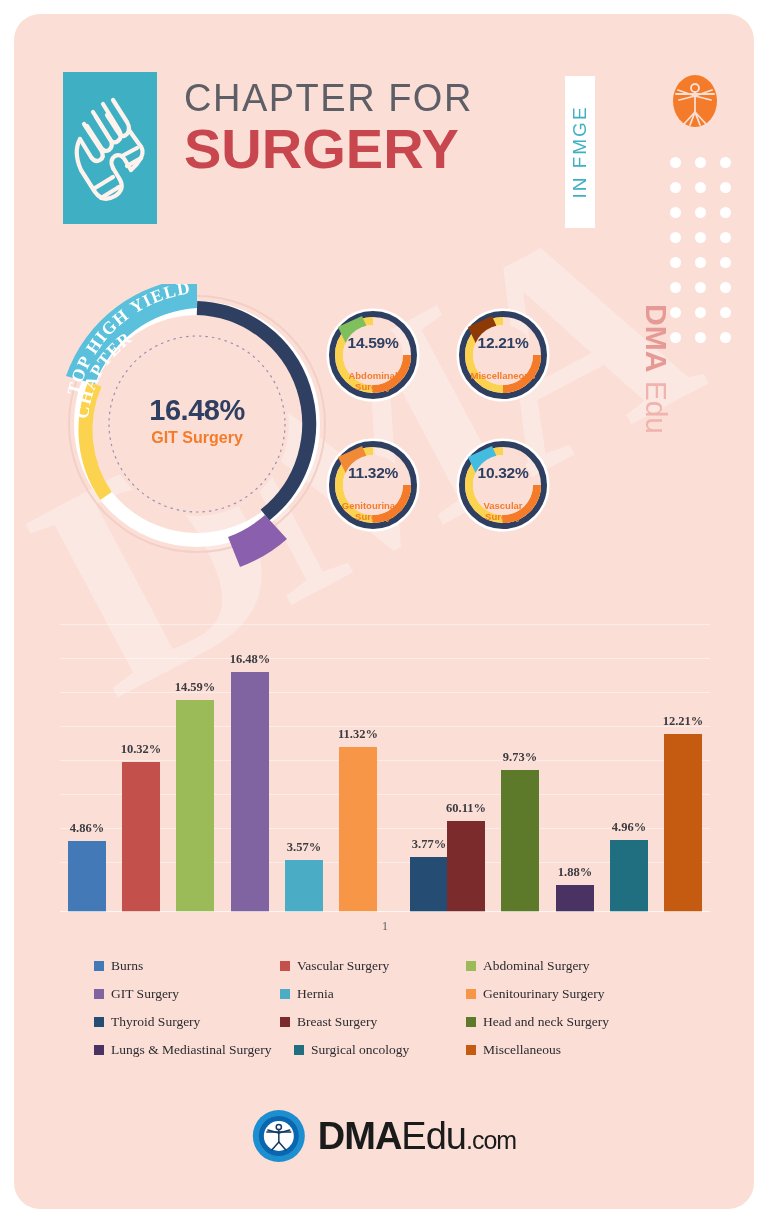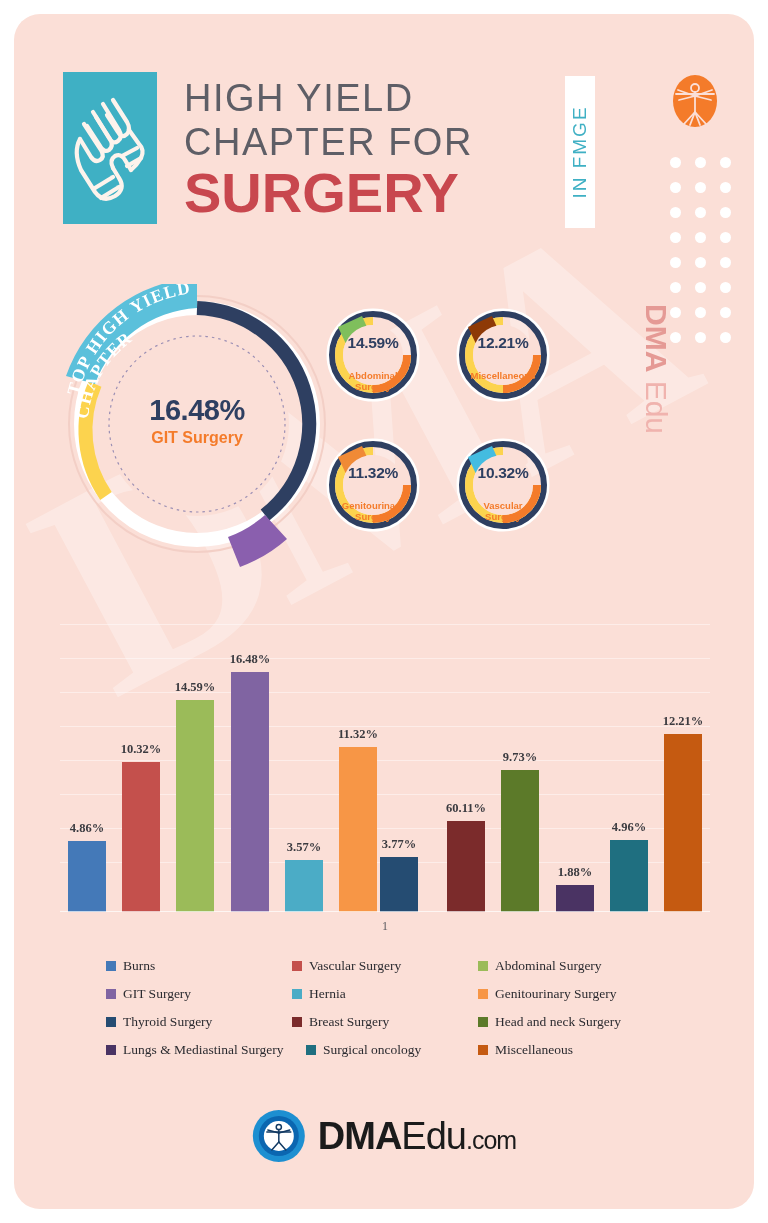--- a/index.html
+++ b/index.html
@@ -90,21 +90,21 @@
     font-size:12.5px;color:#3B3B40;font-family:"Liberation Serif", serif;
     font-weight:bold;
   }
   .axis-line{position:absolute;left:0;bottom:22px;width:650px;height:1px;background:rgba(255,255,255,.7);}
   .x-tick{
     position:absolute;left:0;bottom:0;width:650px;text-align:center;
     font-size:12px;color:#5B5B60;font-family:"Liberation Serif", serif;
   }
 
   
-  .legend{position:absolute;left:92px;top:938px;width:600px;}
+  .legend{position:absolute;left:80px;top:938px;width:600px;}
   .lg-row{display:flex;height:28px;align-items:center;}
   .lg-item{display:flex;align-items:center;}
   .lg-sw{width:10px;height:10px;margin-right:7px;flex:0 0 auto;}
   .lg-tx{
     font-size:13.5px;color:#2B2B30;white-space:nowrap;
     font-family:"Liberation Serif", serif;
   }
   .c1{width:186px;} .c2{width:186px;align-items:center;} .c3{width:220px;}
   .c1w{width:200px;} .c2w{width:172px;}
 
@@ -138,21 +138,20 @@
           <path d="M62 88 Q68 83 72 76 Q76 68 70 62 L60 48"></path>
           <path d="M26 106 L44 95"></path>
           <path d="M32 116 L50 105"></path>
           <path d="M58 84 L72 76"></path>
           <path d="M53 74 L68 66"></path>
         </g>
       </svg>
     </div>
 
     <div class="title-block">
-      <div class="t-line">HIGH YIELD</div>
       <div class="t-line">CHAPTER FOR</div>
       <div class="t-big">SURGERY</div>
     </div>
 
     <div class="fmge-badge">
       <span>IN FMGE</span>
     </div>
 
     <svg class="vitruv-top" viewBox="0 0 54 54">
       <ellipse cx="27" cy="27" rx="22" ry="26" fill="#F47B2A"></ellipse>
@@ -313,21 +312,21 @@
           <div class="bar-lbl" style="bottom: 245px;">16.48%</div>
         </div>
         <div class="bar-slot" style="left: 225px; height: 262px;">
           <div class="bar" style="height: 52px; background: rgb(75, 172, 198);"></div>
           <div class="bar-lbl" style="bottom: 57px; margin-top: 10px;">3.57%</div>
         </div>
         <div class="bar-slot" style="left: 279px; height: 262px;">
           <div class="bar" style="height: 165px; background: rgb(247, 150, 70);"></div>
           <div class="bar-lbl" style="bottom: 170px;">11.32%</div>
         </div>
-        <div class="bar-slot" style="left: 320px; height: 262px;">
+        <div class="bar-slot" style="left: 350px; height: 262px;">
           <div class="bar" style="height: 55px; background: rgb(37, 76, 114);"></div>
           <div class="bar-lbl" style="bottom: 60px;">3.77%</div>
         </div>
         <div class="bar-slot" style="left: 387px; height: 262px;">
           <div class="bar" style="height: 91px; background: rgb(123, 43, 43);"></div>
           <div class="bar-lbl" style="bottom: 96px;">60.11%</div>
         </div>
         <div class="bar-slot" style="left: 441px; height: 262px;">
           <div class="bar" style="height: 142px; background: rgb(92, 122, 41);"></div>
           <div class="bar-lbl" style="bottom: 147px;">9.73%</div>

